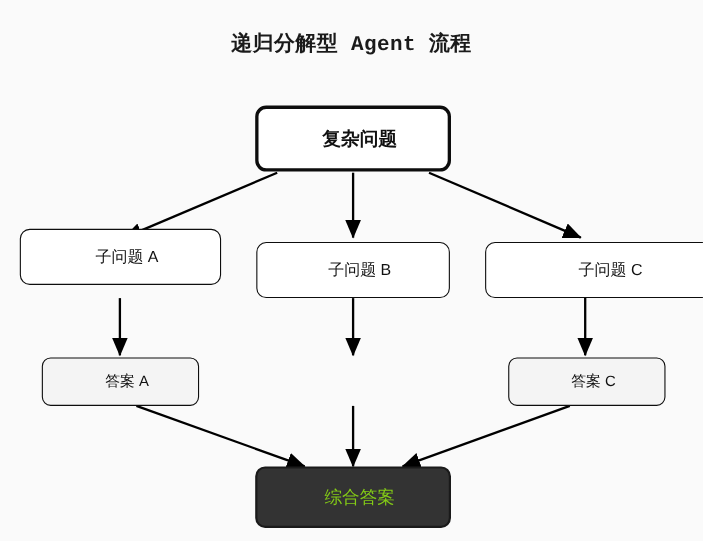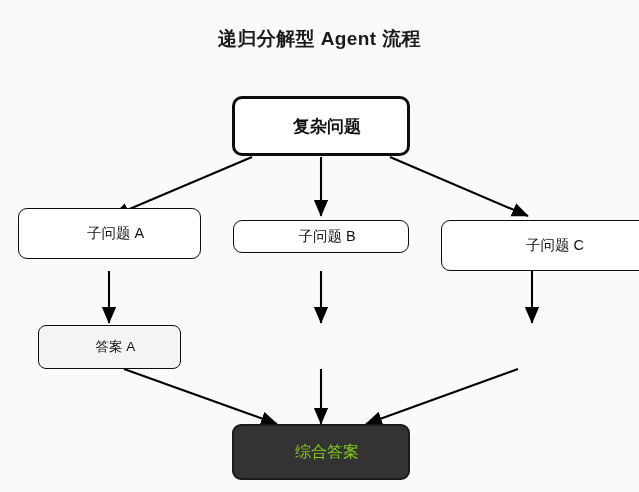--- a/index.html
+++ b/index.html
@@ -30,20 +30,21 @@
   .diagram-title {
     position: absolute;
     left: 0;
     top: 26px;
     width: 639px;
     text-align: center;
     font-size: 19px;
     font-weight: bold;
     color: #1a1a1a;
     letter-spacing: 0.4px;
+    font-family: Liberation Mono, monospace;
   }
   .node {
     position: absolute;
     box-sizing: border-box;
     display: flex;
     align-items: center;
     justify-content: center;
     border-radius: 9px;
     background: #ffffff;
     border: 1.6px solid #0d0d0d;
@@ -105,31 +106,34 @@
   </svg>
 
   <div class="node node-root" style="left:232px; top:96px; width:178px; height:60px;">
     <span>复杂问题</span>
   </div>
 
   <div class="node node-sub" style="left:18px; top:208px; width:183px; height:51px;">
     <span>子问题 A</span>
   </div>
 
-  <div class="node node-sub" style="left:233px; top:220px; width:176px; height:33px;">
+  <div class="node node-sub" style="left:233px; top:220px; width:176px; height:51px;">
     <span>子问题 B</span>
   </div>
 
   <div class="node node-sub" style="left:441px; top:220px; width:216px; height:51px;">
     <span>子问题 C</span>
   </div>
 
   <div class="node node-ans" style="left:38px; top:325px; width:143px; height:44px;text-align:center;">
     <span>答案 A</span>
   </div>
 
 
+  <div class="node node-ans" style="left:462px; top:325px; width:143px; height:44px;">
+    <span>答案 C</span>
+  </div>
 
   <div class="node node-final" style="left:232px; top:424px; width:178px; height:56px;">
     <span>综合答案</span>
   </div>
 
 </div>
 
 </body></html>

